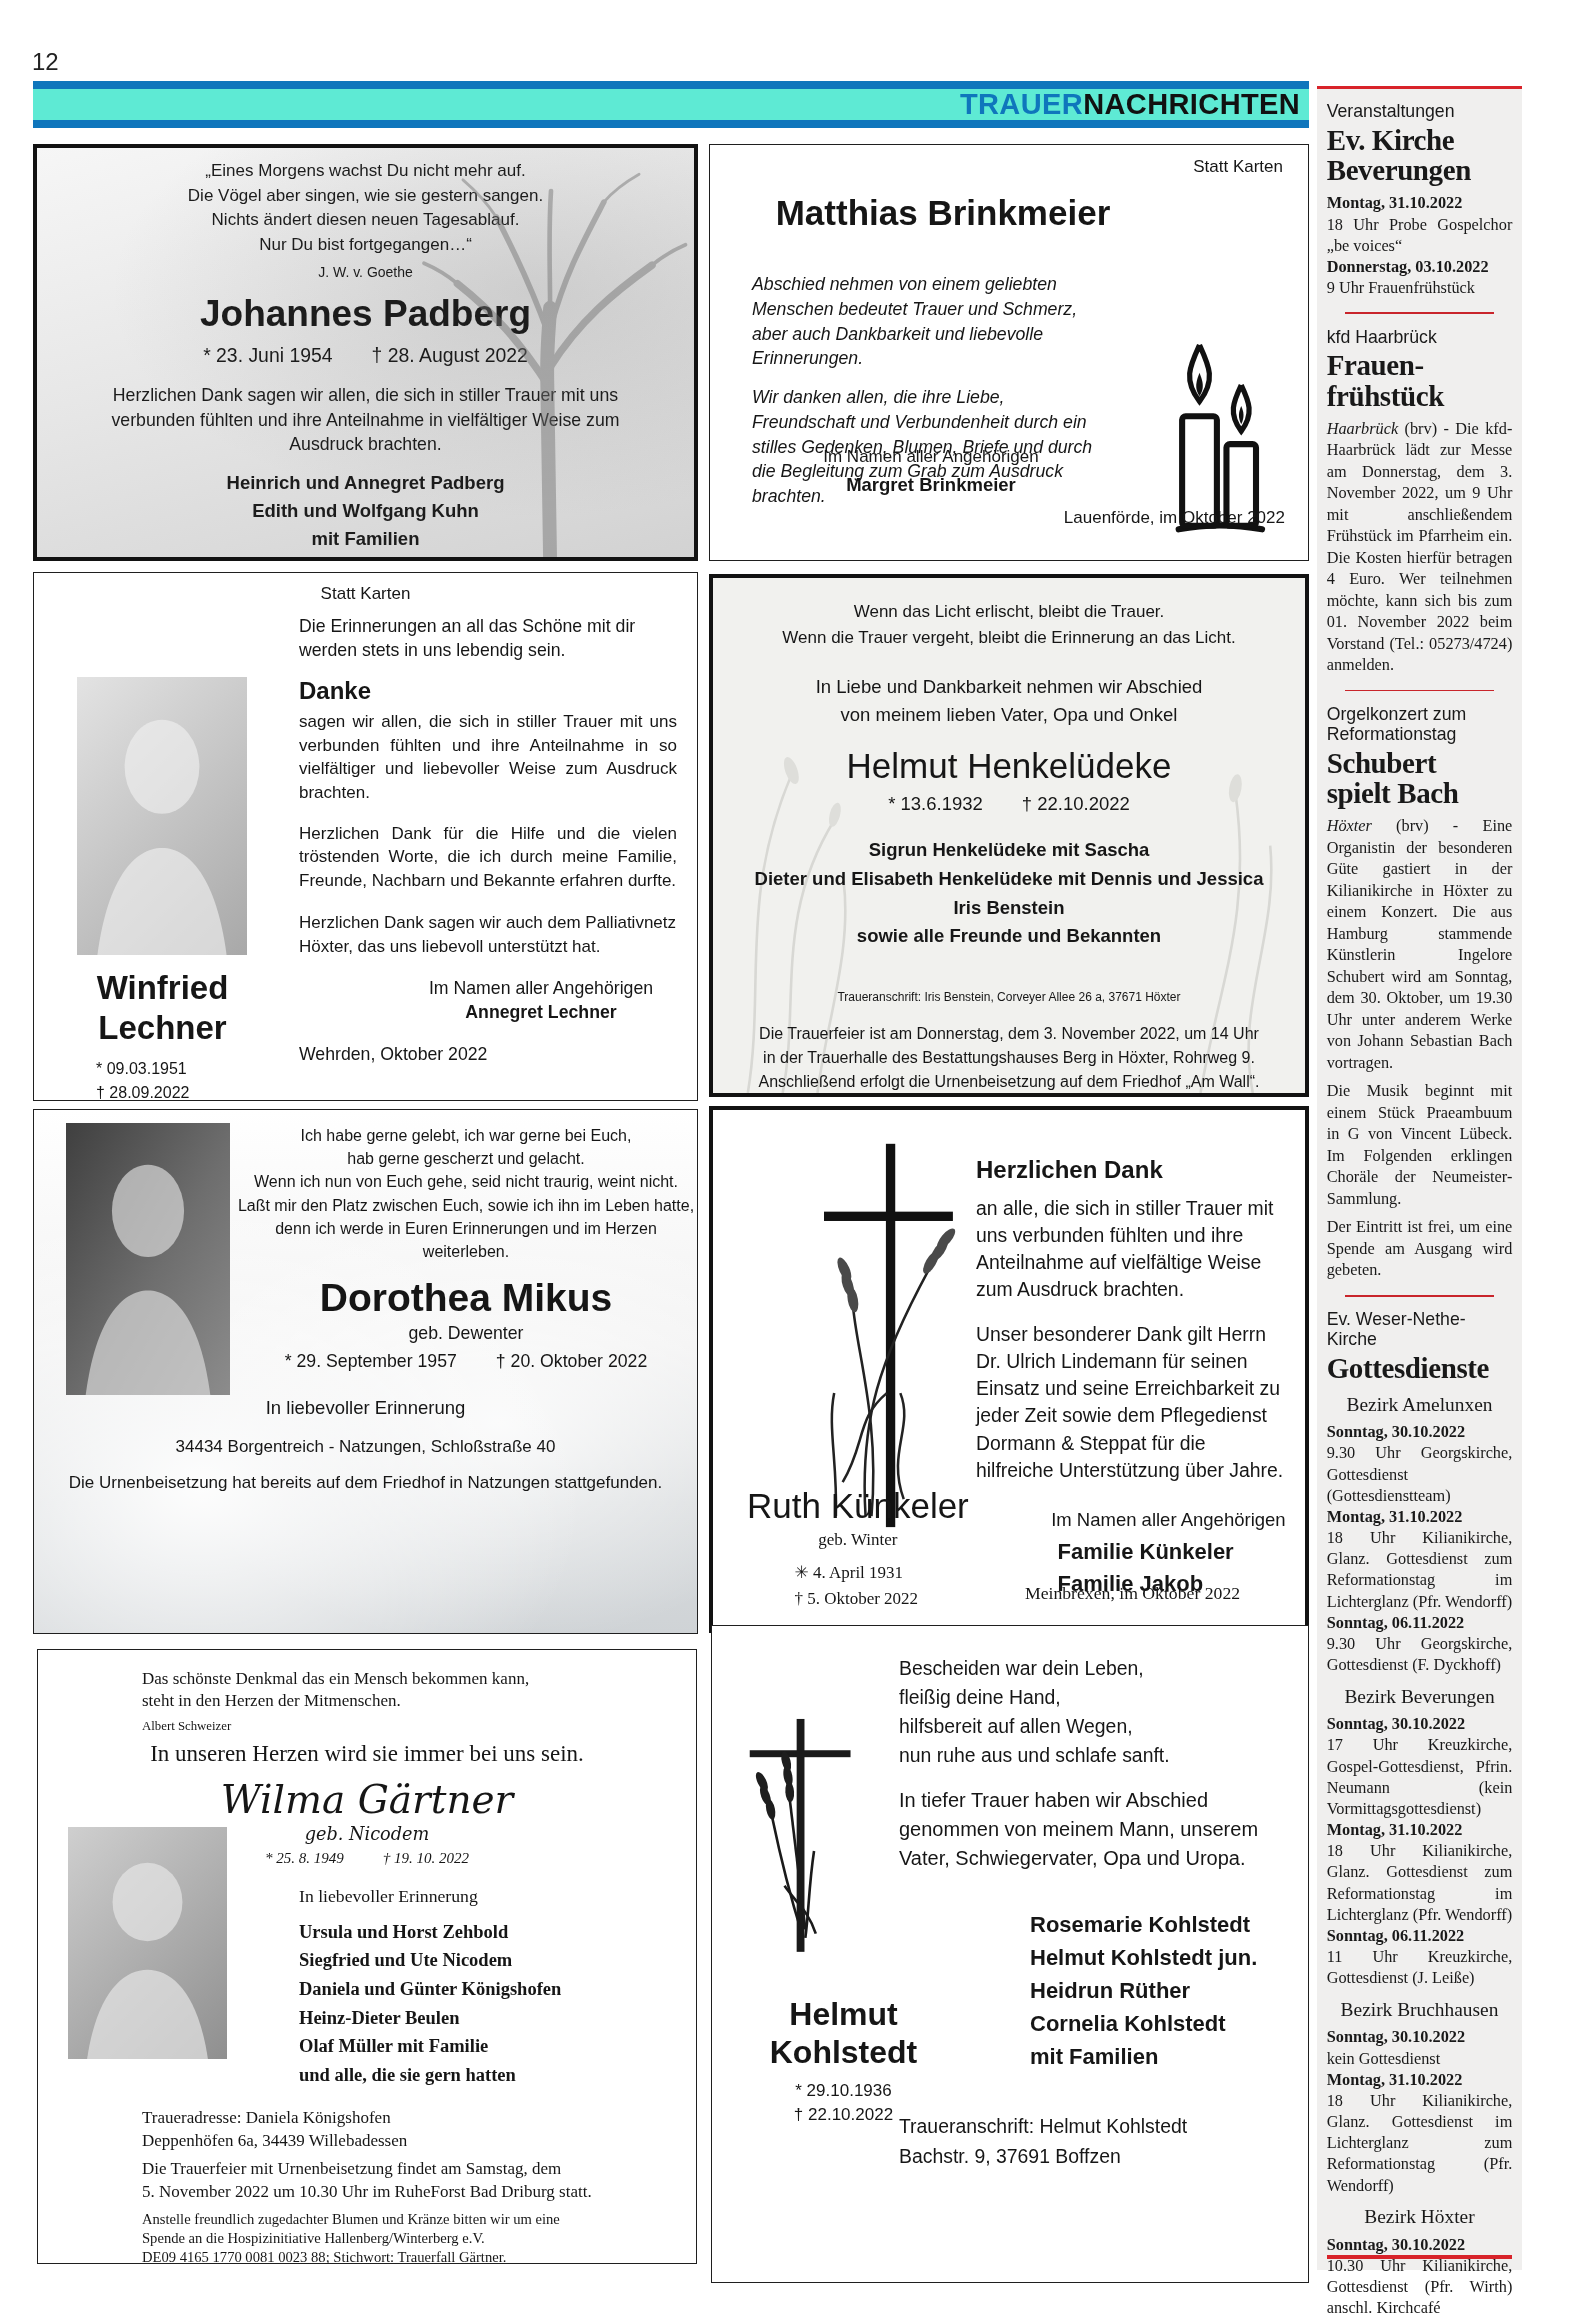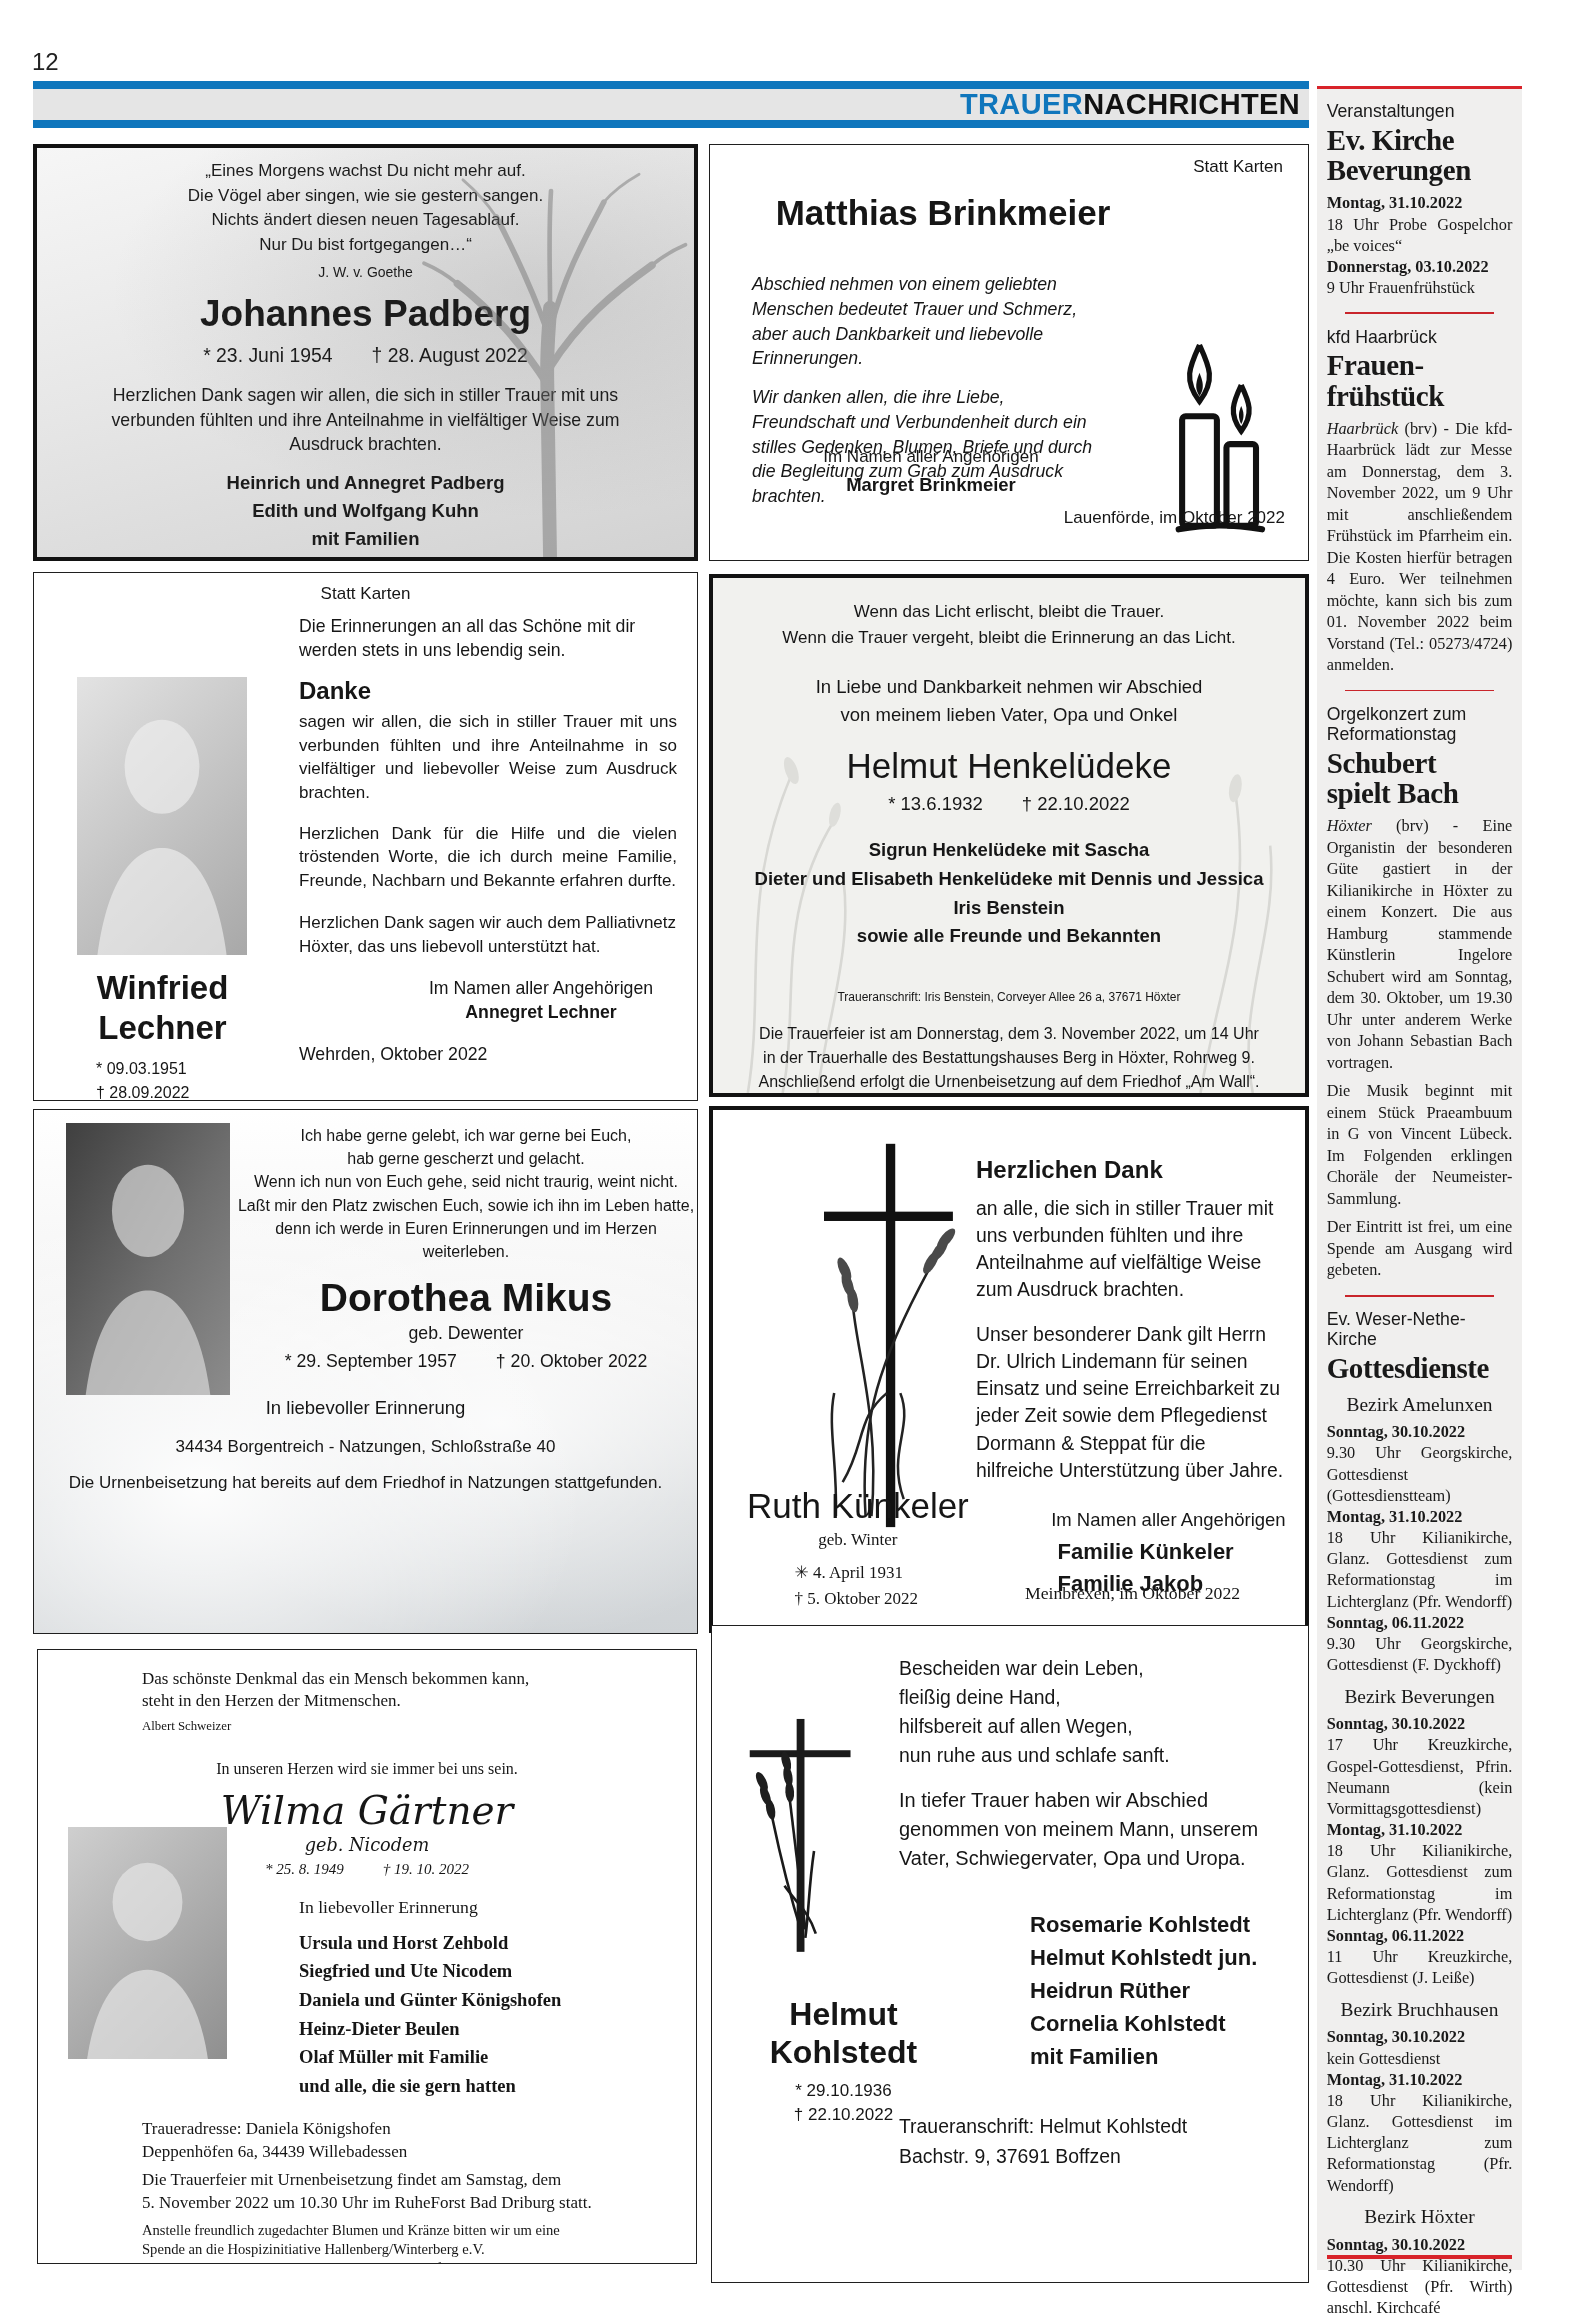--- a/index.html
+++ b/index.html
@@ -4,21 +4,21 @@
 <style>
   html,body{margin:0;padding:0;background:#ffffff;}
   .page{position:relative;width:1574px;height:2319px;background:#fff;
         font-family:"Liberation Sans",sans-serif;color:#161616;overflow:hidden;}
 
   
   .pageno{position:absolute;left:32px;top:48px;font-size:24px;color:#222;}
   .hdr-bar{position:absolute;left:33px;width:1276px;height:8px;background:#0f76bc;}
   .hdr-bar-top{top:81px;}
   .hdr-bar-bottom{top:120px;}
-  .hdr-strip{position:absolute;left:33px;top:89px;width:1276px;height:31px;background:#e5e5e5;
+  .hdr-strip{position:absolute;left:33px;top:89px;width:1276px;height:31px;background:#5eead4;
              text-align:right;font-weight:bold;font-size:29px;line-height:31px;letter-spacing:0.4px;
              padding-right:8.8px;box-sizing:border-box;}
   .hdr-blue{color:#0f76bc;}
   .hdr-black{color:#111;}
 
   
   .ad{position:absolute;background:#fff;box-sizing:border-box;overflow:hidden;}
   .b-thin{border:1.8px solid #1f1f1f;}
   .b-thick{border:4.4px solid #121212;}
   .center{text-align:center;}
@@ -118,21 +118,21 @@
   #ad-kuenkeler .nameblock{position:absolute;left:12.4px;bottom:17.7px;width:265px;text-align:center;}
   #ad-kuenkeler .name{font-size:35px;font-family:"Liberation Sans",sans-serif;}
   #ad-kuenkeler .geb{margin-top:3.5px;font-size:17px;}
   #ad-kuenkeler .kdates{margin-top:10.6px;margin-left:69px;text-align:left;font-size:17px;line-height:1.5;}
   #ad-kuenkeler .place{position:absolute;left:265px;bottom:25px;width:309px;text-align:center;font-size:17.7px;}
 
   
   #ad-gaertner{left:37px;top:1649px;width:660px;height:615px;font-family:"Liberation Serif",serif;}
   #ad-gaertner .quote{margin:17.7px 35px 0 104px;font-size:17px;line-height:1.3;}
   #ad-gaertner .attrib{margin:7px 0 0 104px;font-size:12.8px;}
-  #ad-gaertner .intro{margin-top:26px;text-align:center;font-size:16px;}
+  #ad-gaertner .intro{margin-top:7px;text-align:center;font-size:23px;}
   #ad-gaertner .name{margin-top:10.6px;text-align:center;font-size:39px;font-style:italic;
      font-family:"DejaVu Serif",serif;}
   #ad-gaertner .geb{margin-top:1.8px;text-align:center;font-size:17.7px;font-style:italic;
      font-family:"DejaVu Serif",serif;}
   #ad-gaertner .dates{margin-top:5.3px;text-align:center;font-size:15px;font-style:italic;}
   #ad-gaertner .photo{left:30px;top:177px;width:159px;height:232px;
      background:linear-gradient(135deg,#cfcfcf,#8f8f8f);}
   #ad-gaertner .erinnerung{margin:19.4px 0 0 261px;font-size:17.7px;}
   #ad-gaertner .family{margin:10.6px 0 0 261px;font-weight:bold;font-size:18.5px;line-height:1.55;}
   #ad-gaertner .address{margin:17.7px 0 0 104px;font-size:17px;line-height:1.35;}

